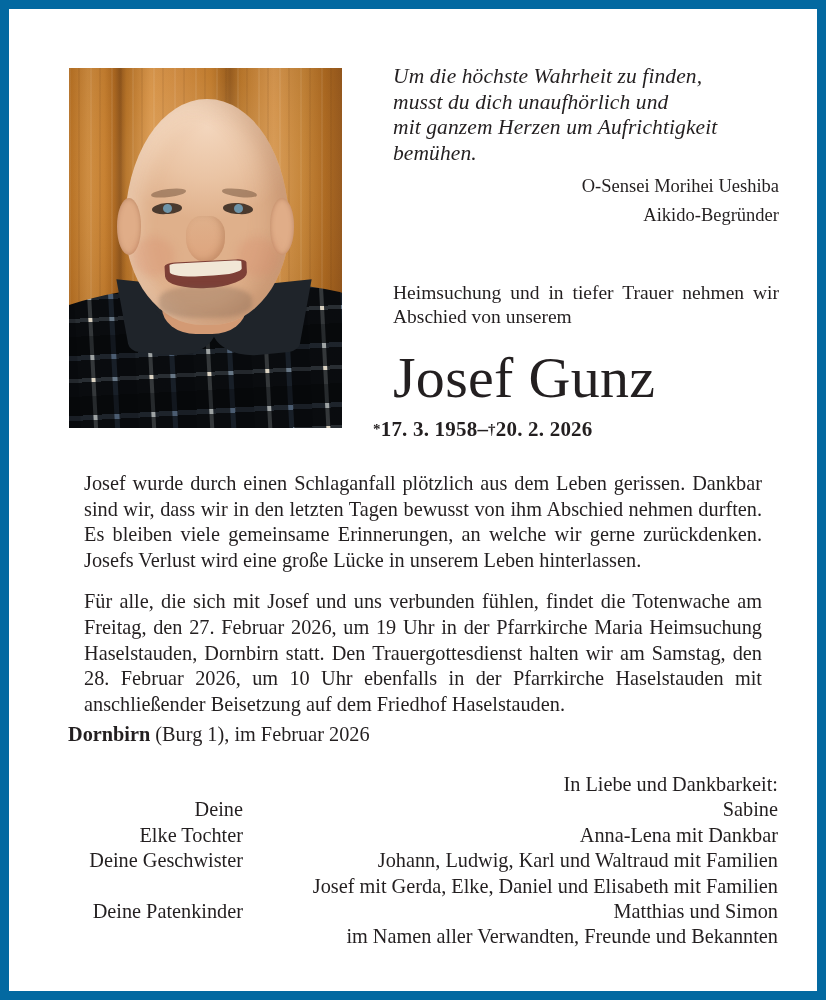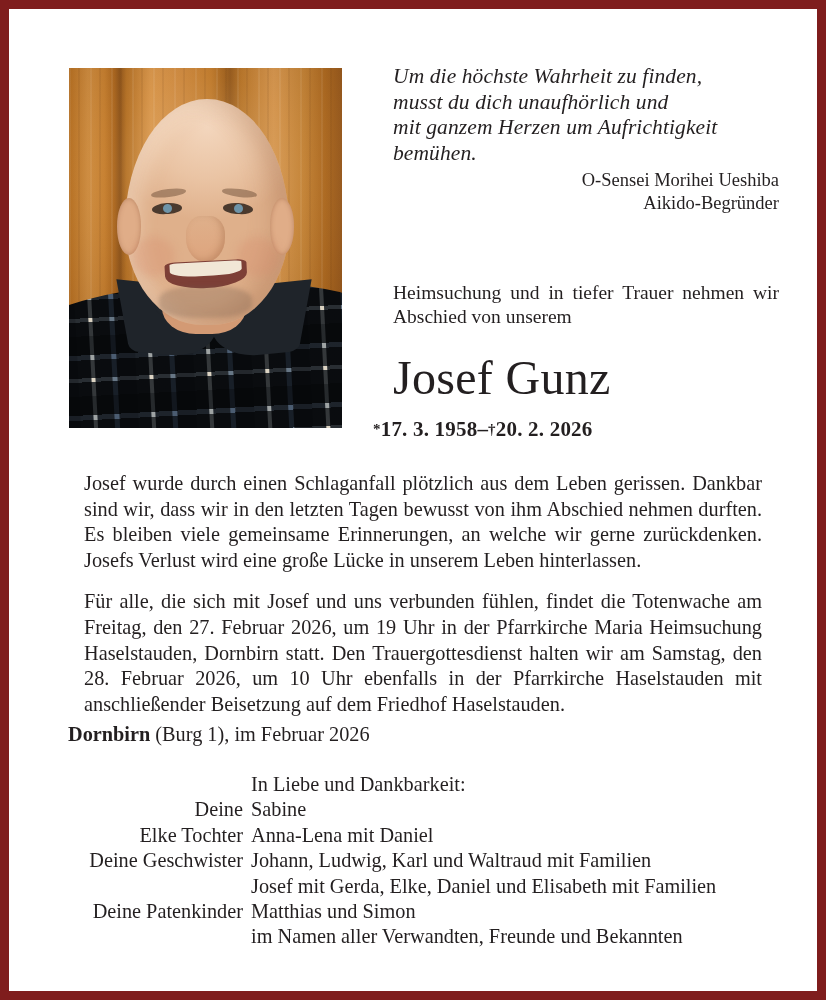--- a/index.html
+++ b/index.html
@@ -10,21 +10,21 @@
   body {
     font-family: "Liberation Serif", "DejaVu Serif", serif;
     color: #231f20;
   }
   .notice {
     position: relative;
     width: 826px;
     height: 1000px;
     box-sizing: border-box;
     background: #ffffff;
-    border: 9px solid #7f1d1d;
+    border: 9px solid #0369a1;
     overflow: hidden;
   }
   .inner {
     position: relative;
     width: 100%;
     height: 100%;
     background: #ffffff;
   }
 
   
@@ -253,40 +253,40 @@
   .quote-line {
     font-style: italic;
     font-size: 21.5px;
     line-height: 25.5px;
     letter-spacing: 0.1px;
   }
   .quote-attrib {
     text-align: right;
     font-size: 18.5px;
     line-height: 23px;
-    margin-top: 3px;
+    margin-top: 9px;
   }
 
   .intro {
     position: absolute;
     left: 384px;
     top: 272px;
     width: 386px;
     font-size: 19.5px;
     line-height: 23.5px;
     text-align: justify;
     text-align-last: left;
   }
 
   .name {
     position: absolute;
     left: 384px;
     top: 340px;
     width: 400px;
-    font-size: 48px;
+    font-size: 58px;
     line-height: 58px;
     letter-spacing: 0.3px;
   }
   .dates {
     position: absolute;
     left: 364px;
     top: 408px;
     width: 400px;
     font-size: 21px;
     font-weight: bold;
@@ -332,21 +332,21 @@
   }
   .frel {
     width: 183px;
     flex: 0 0 183px;
     text-align: right;
     padding-right: 8px;
     box-sizing: border-box;
   }
   .fval {
     flex: 1 1 auto;
-    text-align: left;
+    text-align: right;
   }
   .fval b { font-weight: normal; }
 </style>
 </head>
 <body>
 
 <div class="notice">
   <div class="inner">
 
     <div class="top-area">
@@ -375,21 +375,21 @@
           <div class="stubble"></div>
         </div>
       </div>
 
       <div class="quote-block">
         <div class="quote-line">Um die höchste Wahrheit zu finden,</div>
         <div class="quote-line">musst du dich unaufhörlich und</div>
         <div class="quote-line">mit ganzem Herzen um Aufrichtigkeit</div>
         <div class="quote-line">bemühen.</div>
         <div class="quote-attrib">O-Sensei Morihei Ueshiba</div>
-        <div class="quote-attrib" style="margin-top:0;">Aikido-Begründer</div>
+        <div class="quote-attrib" style="margin-top:6px;">Aikido-Begründer</div>
       </div>
 
       <div class="intro">Heimsuchung und in tiefer Trauer nehmen wir Abschied von unserem</div>
 
       <div class="name">Josef Gunz</div>
 
       <div class="dates">
         <span class="sym">*</span><span>17. 3. 1958</span><span>–</span><span class="sym">†</span><span>20. 2. 2026</span>
       </div>
     </div>
@@ -408,21 +408,21 @@
         <div class="frel"></div>
         <div class="fval">In Liebe und Dankbarkeit:</div>
       </div>
       <div id="family-rows">
           <div class="frow">
             <div class="frel">Deine</div>
             <div class="fval"><b>Sabine</b></div>
           </div>
           <div class="frow">
             <div class="frel">Elke Tochter</div>
-            <div class="fval"><b>Anna-Lena</b> mit <b>Daniel</b></div>
+            <div class="fval"><b>Anna-Lena</b> mit <b>Dankbar</b></div>
           </div>
           <div class="frow">
             <div class="frel">Deine Geschwister</div>
             <div class="fval"><b>Johann, Ludwig, Karl</b> und <b>Waltraud</b> mit Familien</div>
           </div>
           <div class="frow">
             <div class="frel"></div>
             <div class="fval">Josef mit Gerda, Elke, Daniel und Elisabeth mit Familien</div>
           </div>
           <div class="frow">

